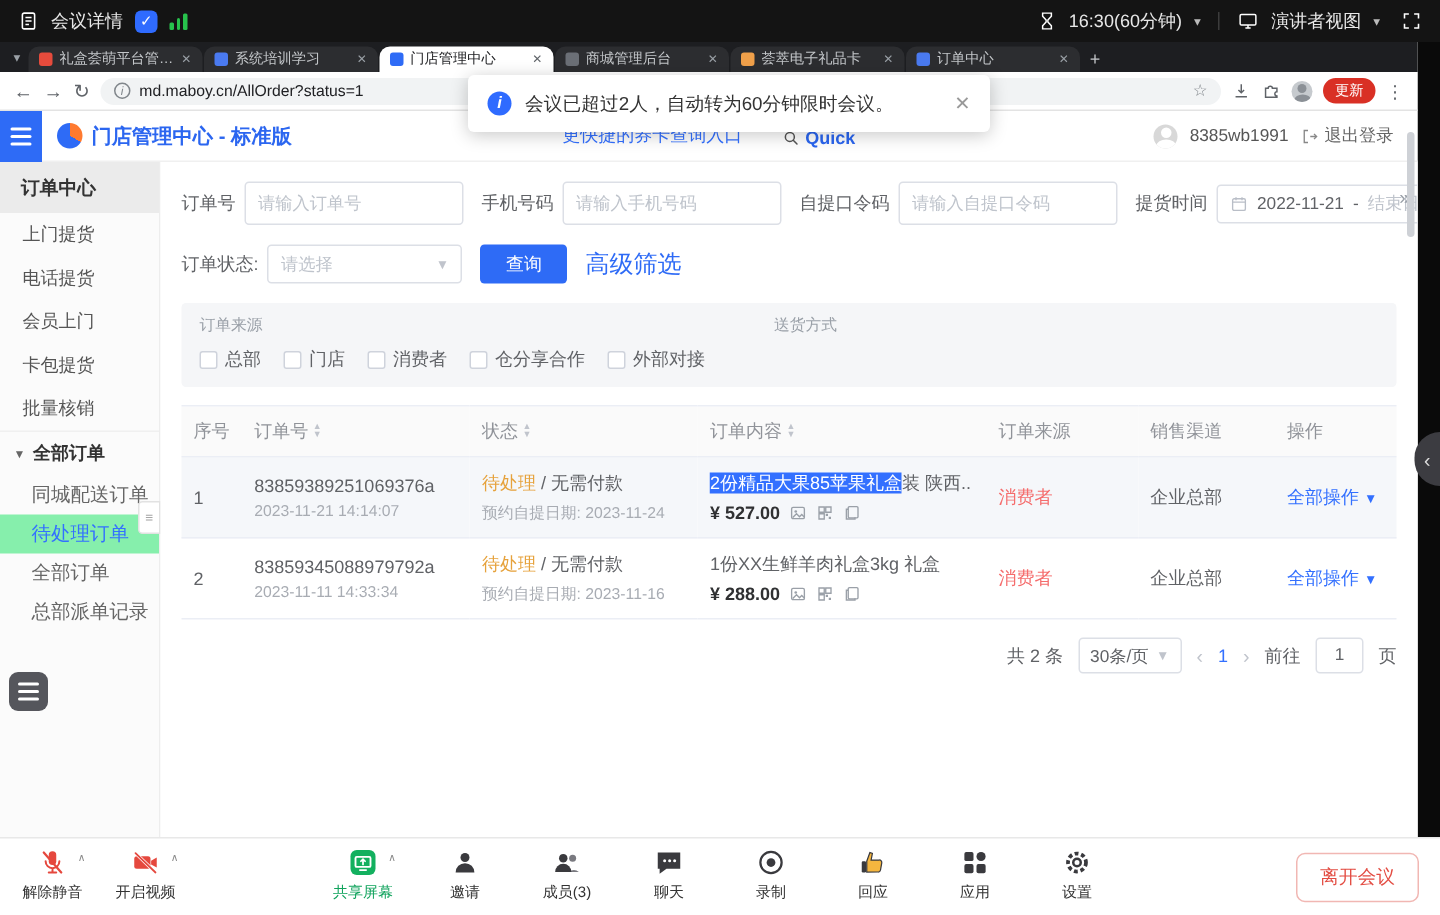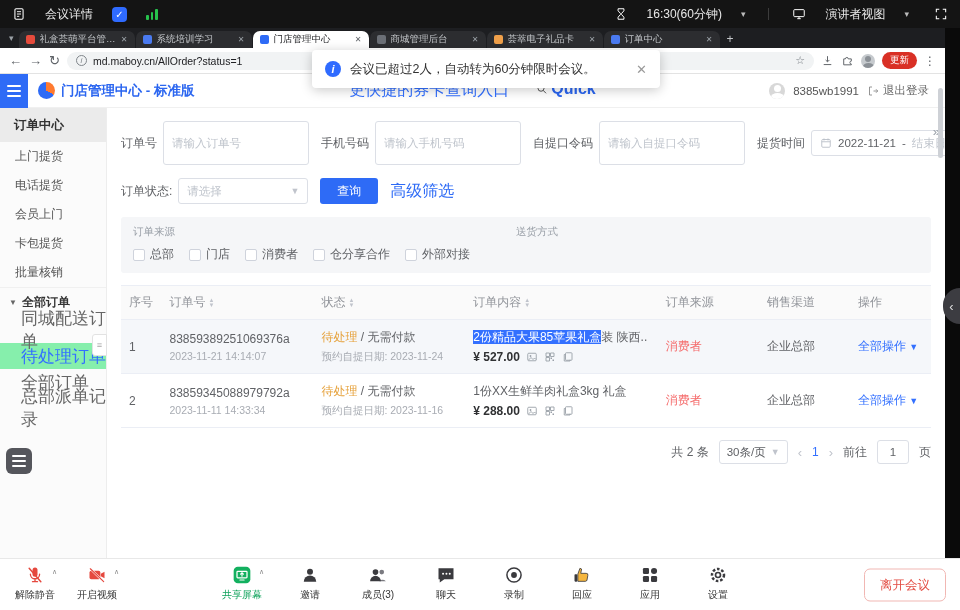--- a/index.html
+++ b/index.html
@@ -2,21 +2,21 @@
 <html><head>
 <meta charset="utf-8">
 <style>
   *{margin:0;padding:0;box-sizing:border-box}
   html,body{width:960px;height:610px;overflow:hidden}
   body{font-family:"Liberation Sans","DejaVu Sans",sans-serif;background:#000}
   #stage{position:absolute;top:0;left:0;width:960px;height:610px;background:#0a0a0a;overflow:hidden}
 
   
   .m-top{position:absolute;top:0;left:0;right:0;height:28px;background:#141414;display:flex;align-items:center;justify-content:space-between;padding:0 12px;color:#e8e8e8;font-size:12px;z-index:40}
-  .grp{display:flex;align-items:center;gap:19px}
+  .grp{display:flex;align-items:center;gap:8px}
   .badge-check{width:15px;height:15px;background:#2f6bff;border-radius:4px;color:#fff;font-size:10px;display:flex;align-items:center;justify-content:center}
   .sigbars{display:flex;align-items:flex-end;gap:2px;height:11px}
   .sigbars i{width:2.5px;background:#27c24c;border-radius:1px;display:block}
   .caret-d{font-size:9px;color:#bbb}
   .vdiv{width:1px;height:12px;background:#3c3c3c;margin:0 4px}
   .ic14{width:14px;height:14px;display:block}
   .ic12{width:12px;height:12px;display:block}
 
   
   .screen{position:absolute;top:28px;left:0;width:945px;height:530px;background:#fff;z-index:1}
@@ -49,43 +49,43 @@
   .update-pill{background:#d93025;color:#fff;font-size:9.5px;padding:2px 8px;border-radius:9px}
   .dots{color:#5f6368;font-size:12px}
 
   
   .p-head{height:34px;background:#fff;display:flex;align-items:center;position:relative;border-bottom:1px solid #f0f0f0}
   .burger{width:28px;height:34px;background:#2e6bf6;display:flex;flex-direction:column;justify-content:center;align-items:center;gap:3px;flex:none}
   .burger i{width:14px;height:2px;background:#fff;border-radius:1px;display:block}
   .logo{display:flex;align-items:center;gap:6px;margin-left:10px}
   .logo .mark{width:17px;height:17px;border-radius:50%;background:conic-gradient(#ff7a30 0 120deg,#2e6bf6 120deg 360deg)}
   .logo .t{color:#2b66f0;font-weight:bold;font-size:13.5px;white-space:nowrap}
-  .promo{position:absolute;left:50%;transform:translateX(-50%);display:flex;align-items:flex-start;gap:26px;font-size:16px;color:#3370ff;white-space:nowrap}
+  .promo{position:absolute;left:50%;transform:translateX(-50%);display:flex;align-items:flex-end;gap:26px;font-size:12px;color:#3370ff;white-space:nowrap}
   .quick{font-weight:bold;color:#2b66f0;display:flex;align-items:center;gap:4px}
   .head-right{margin-left:auto;display:flex;align-items:center;gap:8px;padding-right:16px;font-size:11.5px;color:#555;white-space:nowrap}
   .u-avatar{width:16px;height:16px;border-radius:50%;background:#d8d8d8;position:relative;overflow:hidden}
   .u-avatar::before{content:"";position:absolute;left:4.5px;top:2.5px;width:7px;height:7px;border-radius:50%;background:#fff}
   .u-avatar::after{content:"";position:absolute;left:1.5px;top:10px;width:13px;height:8px;border-radius:50%;background:#fff}
   .logout{display:flex;align-items:center;gap:4px;color:#666}
 
   .p-body{display:flex;height:450px;position:relative;background:#fff}
   .sidebar{width:107px;background:#fbfbfb;border-right:1px solid #ededed;position:relative;font-size:12px;color:#555;flex:none}
   .sb-title{height:34px;background:#ebebeb;display:flex;align-items:center;padding-left:14px;font-weight:bold;color:#333;font-size:12.5px}
   .sb-item{height:29px;display:flex;align-items:center;padding-left:15px}
   .sb-group{height:30px;display:flex;align-items:center;padding-left:9px;gap:5px;font-weight:bold;color:#333;border-top:1px solid #f0f0f0}
   .sb-group .gc{font-size:8px;color:#666}
-  .sb-sub{height:26px;display:flex;align-items:center;padding-left:21px;font-size:17px;color:#666}
+  .sb-sub{height:26px;display:flex;align-items:center;padding-left:21px;font-size:13px;color:#666}
   .sb-sub.active{color:#3370ff;background:#86efac}
   .sb-handle{position:absolute;right:-1px;top:226px;width:15px;height:22px;background:#fff;border:1px solid #e2e2e2;border-radius:3px 0 0 3px;display:flex;align-items:center;justify-content:center;color:#a6a6a6;font-size:9px}
 
   .main{flex:1;padding:13px 14px;position:relative;background:#fff;overflow:hidden}
   .collapse-chevrons{position:absolute;right:5px;top:16px;color:#9aa0a8;font-size:13px}
   .f-row{display:flex;align-items:center;gap:12px;margin-bottom:13px;font-size:12px;color:#606266;flex-wrap:nowrap}
   .f-item{display:flex;align-items:center;gap:6px;white-space:nowrap}
-  .inp{height:44px;border:1px solid #dcdfe6;border-radius:3px;padding:0 8px;font-size:11.5px;color:#333;width:146px;background:#fff;outline:none;font-family:inherit}
+  .inp{height:29px;border:1px solid #dcdfe6;border-radius:3px;padding:0 8px;font-size:11.5px;color:#333;width:146px;background:#fff;outline:none;font-family:inherit}
   .inp::placeholder{color:#bfc4cc}
   .daterange{height:26px;border:1px solid #dcdfe6;border-radius:3px;display:flex;align-items:center;gap:6px;padding:0 8px;font-size:11.5px;color:#606266;width:186px;white-space:nowrap}
   .daterange .end{color:#bfc4cc}
   .sel{height:26px;border:1px solid #dcdfe6;border-radius:3px;display:flex;align-items:center;justify-content:space-between;padding:0 8px;width:130px;color:#bfc4cc;font-size:11.5px;background:#fff}
   .sel .sc{color:#c0c4cc;font-size:9px}
   .btn-primary{height:26px;background:#2e6bf6;color:#fff;border:none;border-radius:3px;padding:0 17px;font-size:12px;font-family:inherit}
   .link{color:#2e6bf6;font-size:16px}
 
   .filterbox{background:#f5f6f8;border-radius:3px;padding:8px 12px 10px;display:flex;gap:46px;margin-bottom:12px}
   .fb-label{font-size:10.5px;color:#9aa0a8;margin-bottom:7px}

